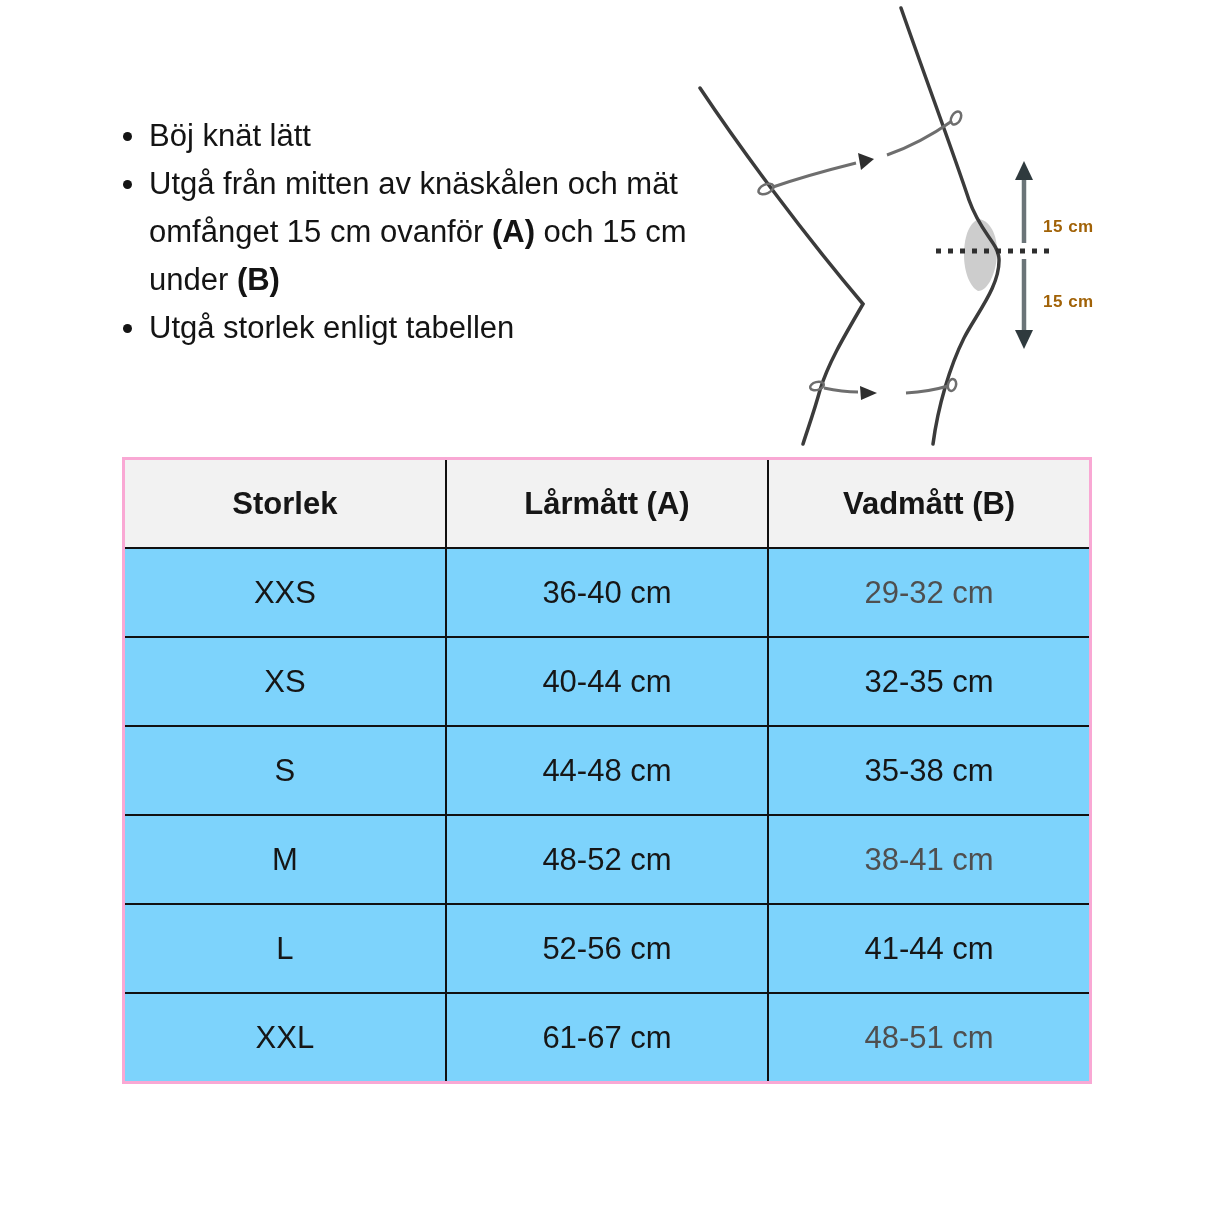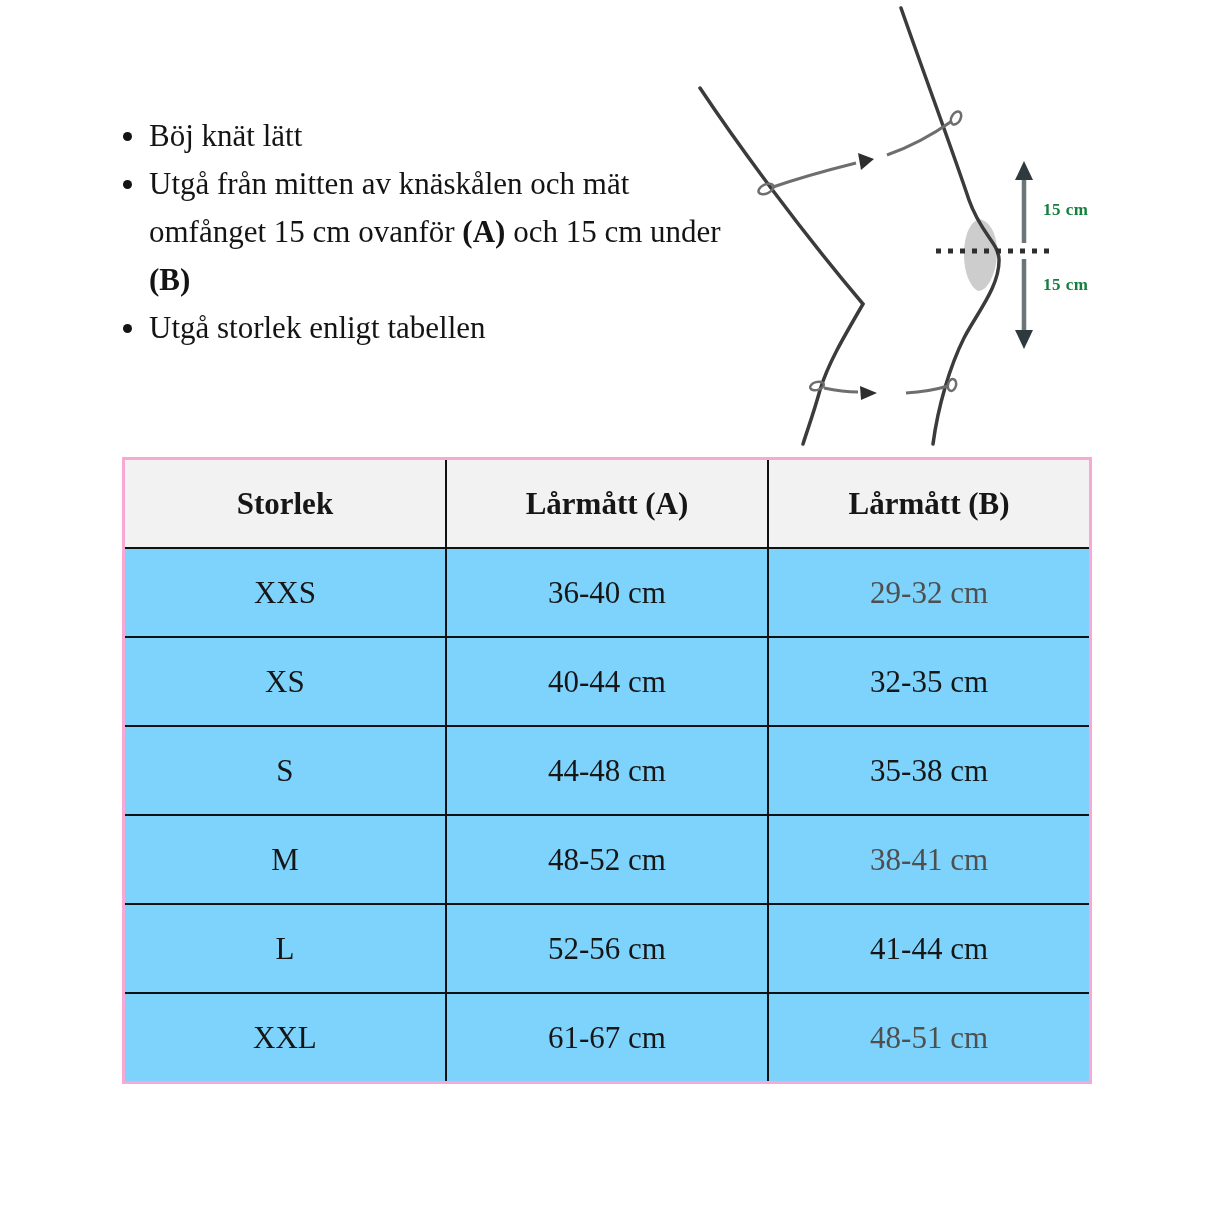--- a/index.html
+++ b/index.html
@@ -5,21 +5,21 @@
   html, body {
     margin: 0;
     padding: 0;
     background: #ffffff;
   }
   .page {
     position: relative;
     width: 1214px;
     height: 1214px;
     background: #ffffff;
-    font-family: Liberation Serif, serif;
+    font-family: Liberation Sans, sans-serif;
     color: #141414;
     overflow: hidden;
   }
 
   
   .instructions {
     position: absolute;
     left: 121px;
     top: 112px;
     width: 622px;
@@ -51,23 +51,24 @@
     position: absolute;
     left: 680px;
     top: 0;
     width: 460px;
     height: 450px;
   }
   .measure-label {
     position: absolute;
     font-size: 17px;
     font-weight: bold;
-    color: #15803d;
+    color: #a16207;
     letter-spacing: 0.5px;
     white-space: nowrap;
+    margin-top: 17px;
   }
   .measure-label.upper { left: 1043px; top: 200px; }
   .measure-label.lower { left: 1043px; top: 275px; }
 
   
   .size-table {
     position: absolute;
     left: 122px;
     top: 457px;
     width: 970px;
@@ -143,21 +144,21 @@
   </svg>
 
   <div class="measure-label upper">15 cm</div>
   <div class="measure-label lower">15 cm</div>
 
   <table class="size-table">
     <thead>
       <tr>
         <th>Storlek</th>
         <th>Lårmått (A)</th>
-        <th>Lårmått (B)</th>
+        <th>Vadmått (B)</th>
       </tr>
     </thead>
     <tbody>
       <tr>
         <td>XXS</td>
         <td>36-40 cm</td>
         <td class="muted">29-32 cm</td>
       </tr>
       <tr>
         <td>XS</td>

